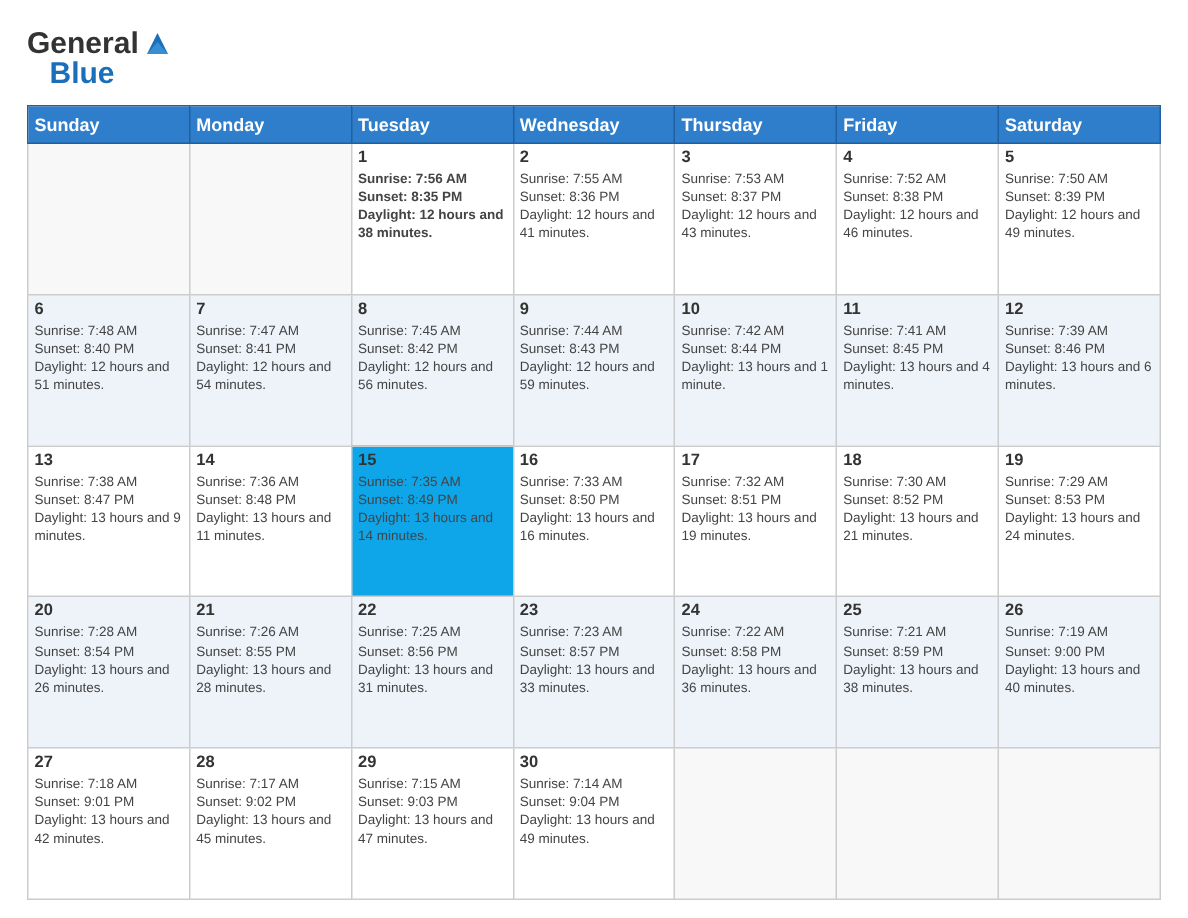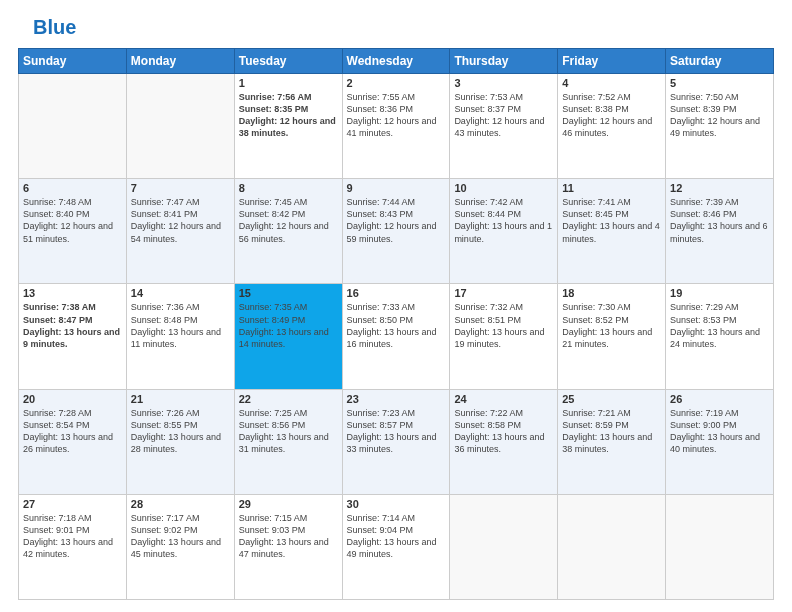--- a/index.html
+++ b/index.html
@@ -102,20 +102,27 @@
       background: #2e7ecb;
     }
   </style>
 </head>
 <body>
 
 <div class="page">
   <div class="header">
     <div class="logo">
       <div>
+        <div style="display:flex;align-items:center;">
+          <span class="logo-text logo-general">General</span>
+          <svg class="logo-icon" viewBox="0 0 22 22">
+            <polygon points="4,18 11,4 18,18" fill="#1a6fba"></polygon>
+            <polygon points="11,10 18,18 4,18" fill="#4da3e0" opacity="0.6"></polygon>
+          </svg>
+        </div>
         <div class="logo-text logo-blue" style="margin-top:-2px;margin-left:15px;">Blue</div>
       </div>
     </div>
     <div class="title-block">
       <div class="month-title"></div>
       <div class="location-title"></div>
     </div>
   </div>
 
   <table class="calendar">
@@ -205,21 +212,21 @@
           <td style="background: rgb(238, 243, 250);">
             <span class="day-num">12</span>
             <div class="day-info" style="white-space: pre-line;">Sunrise: 7:39 AM
 Sunset: 8:46 PM
 Daylight: 13 hours and 6 minutes.</div>
           </td>
         </tr>
         <tr>
           <td style="background: rgb(255, 255, 255);">
             <span class="day-num">13</span>
-            <div class="day-info" style="white-space: pre-line; font-weight: bold;">Sunrise: 7:38 AM
+            <div class="day-info" style="white-space: pre-line;">Sunrise: 7:38 AM
 Sunset: 8:47 PM
 Daylight: 13 hours and 9 minutes.</div>
           </td>
           <td style="background: rgb(255, 255, 255);">
             <span class="day-num">14</span>
             <div class="day-info" style="white-space: pre-line;">Sunrise: 7:36 AM
 Sunset: 8:48 PM
 Daylight: 13 hours and 11 minutes.</div>
           </td>
           <td style="background: #0ea5e9;">

